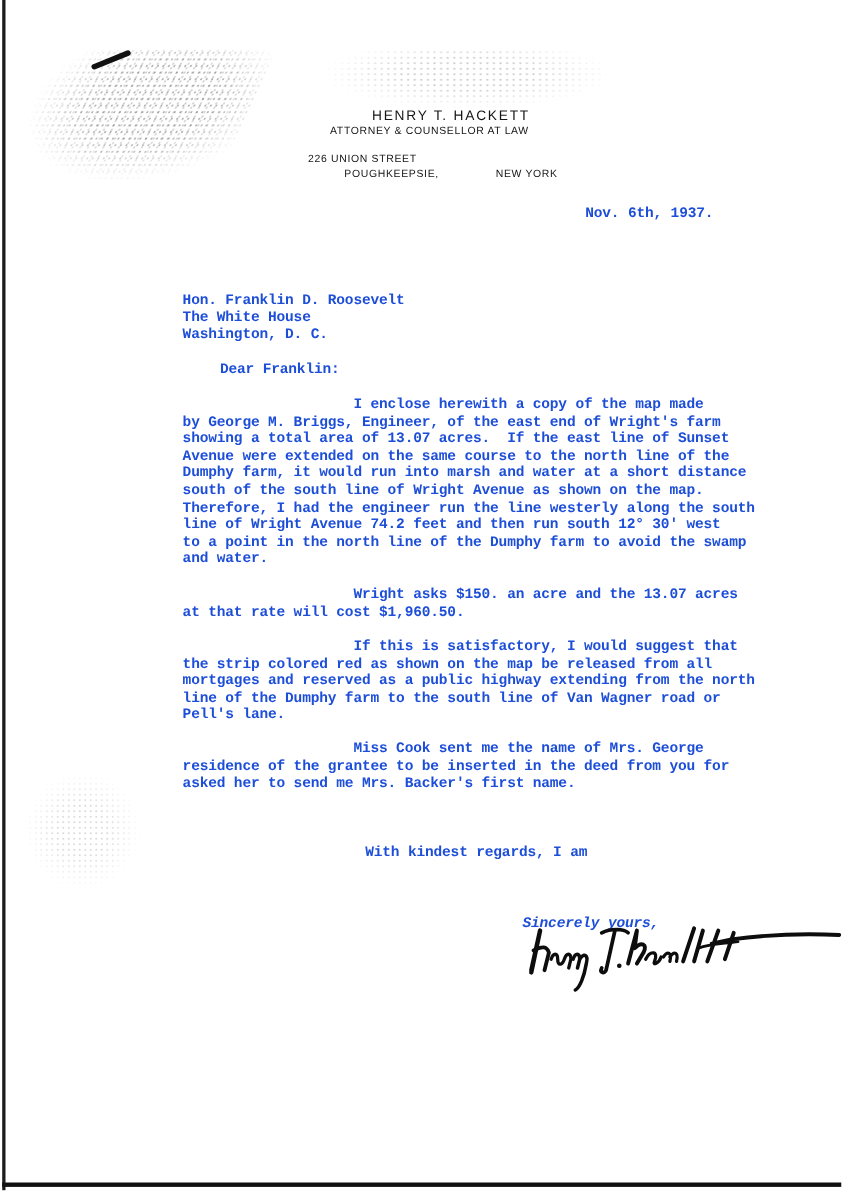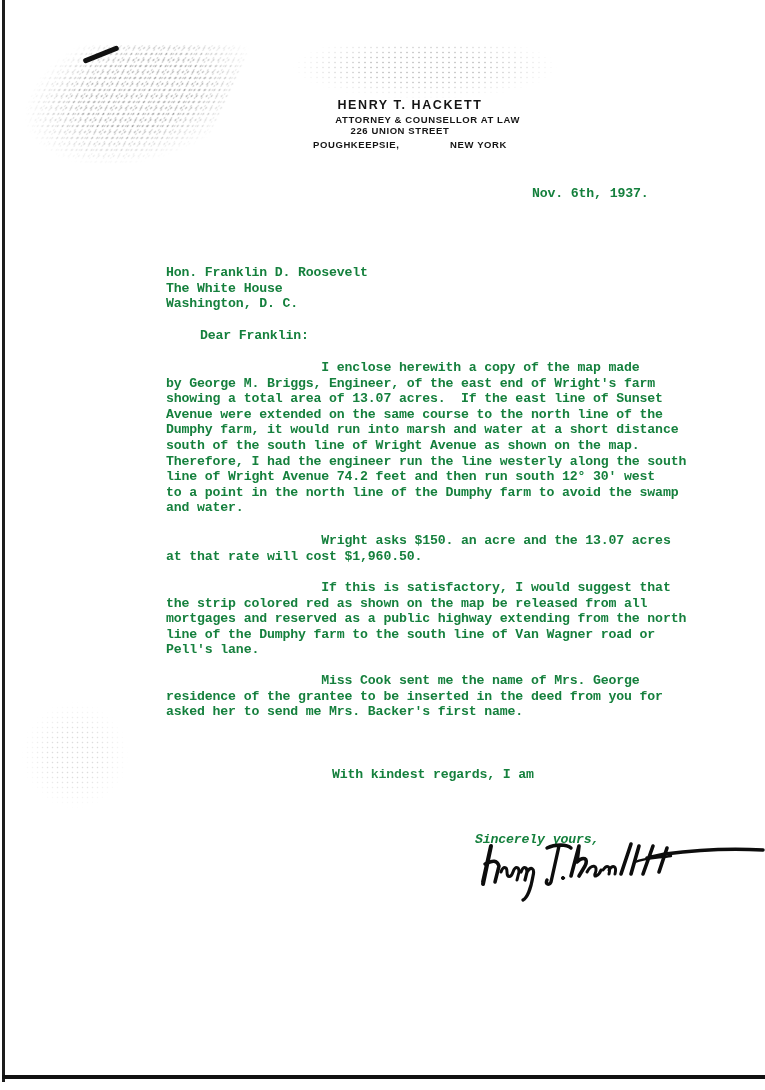--- a/index.html
+++ b/index.html
@@ -46,30 +46,30 @@
       mask-image: radial-gradient(ellipse at 50% 50%, #000 30%, transparent 70%);
     }
     .stroke-mark {
       position: absolute; left: 82px; top: 52px; width: 38px; height: 5px;
       background: #111; border-radius: 3px; transform: rotate(-22deg);
     }
 
     .letterhead {
       position: absolute; left: 300px; top: 98px; width: 220px;
       font-family: "Liberation Sans", "DejaVu Sans", sans-serif;
-      font-weight: bold; color: #151515; text-transform: uppercase;
+      font-weight: normal; color: #151515; text-transform: uppercase;
     }
     .lh-name { text-align: center; font-size: 12.5px; letter-spacing: 1.6px; margin-left: 0px; }
-    .lh-title { text-align: right; font-size: 9.5px; letter-spacing: .6px; margin-top: 2px; }
-    .lh-street { text-align: center; font-size: 9.5px; letter-spacing: .6px; margin-top: 0; margin-left: -20px; }
+    .lh-title { text-align: left; font-size: 9.5px; letter-spacing: .6px; margin-top: 2px; }
+    .lh-street { font-size: 9.5px; letter-spacing: .6px; margin-top: 14px; margin-left: -20px; }
     .lh-city { display: flex; justify-content: space-between; font-size: 9.5px; letter-spacing: .6px; margin-top: 3px; padding: 0 13px 0 13px; }
 
     .typed {
       position: absolute; font-size: 13.2px; line-height: 15.6px;
-      white-space: pre; font-weight: bold; letter-spacing: -0.15px; color: #15803d;
+      white-space: pre; font-weight: bold; letter-spacing: -0.15px; color: #1d4ed8;
     }
     .date { left: 532px; top: 186px; }
     .addr { left: 166px; top: 265px; }
     .salutation { left: 166px; top: 328px; margin-left: 34px; }
     .para1 { left: 166px; top: 360px; }
     .para2 { left: 166px; top: 533px; }
     .para3 { left: 166px; top: 580px; }
     .para4 { left: 166px; top: 673px; }
     .closing { left: 332px; top: 767px; }
     .sign-off { left: 475px; top: 832px; font-style: italic; }

